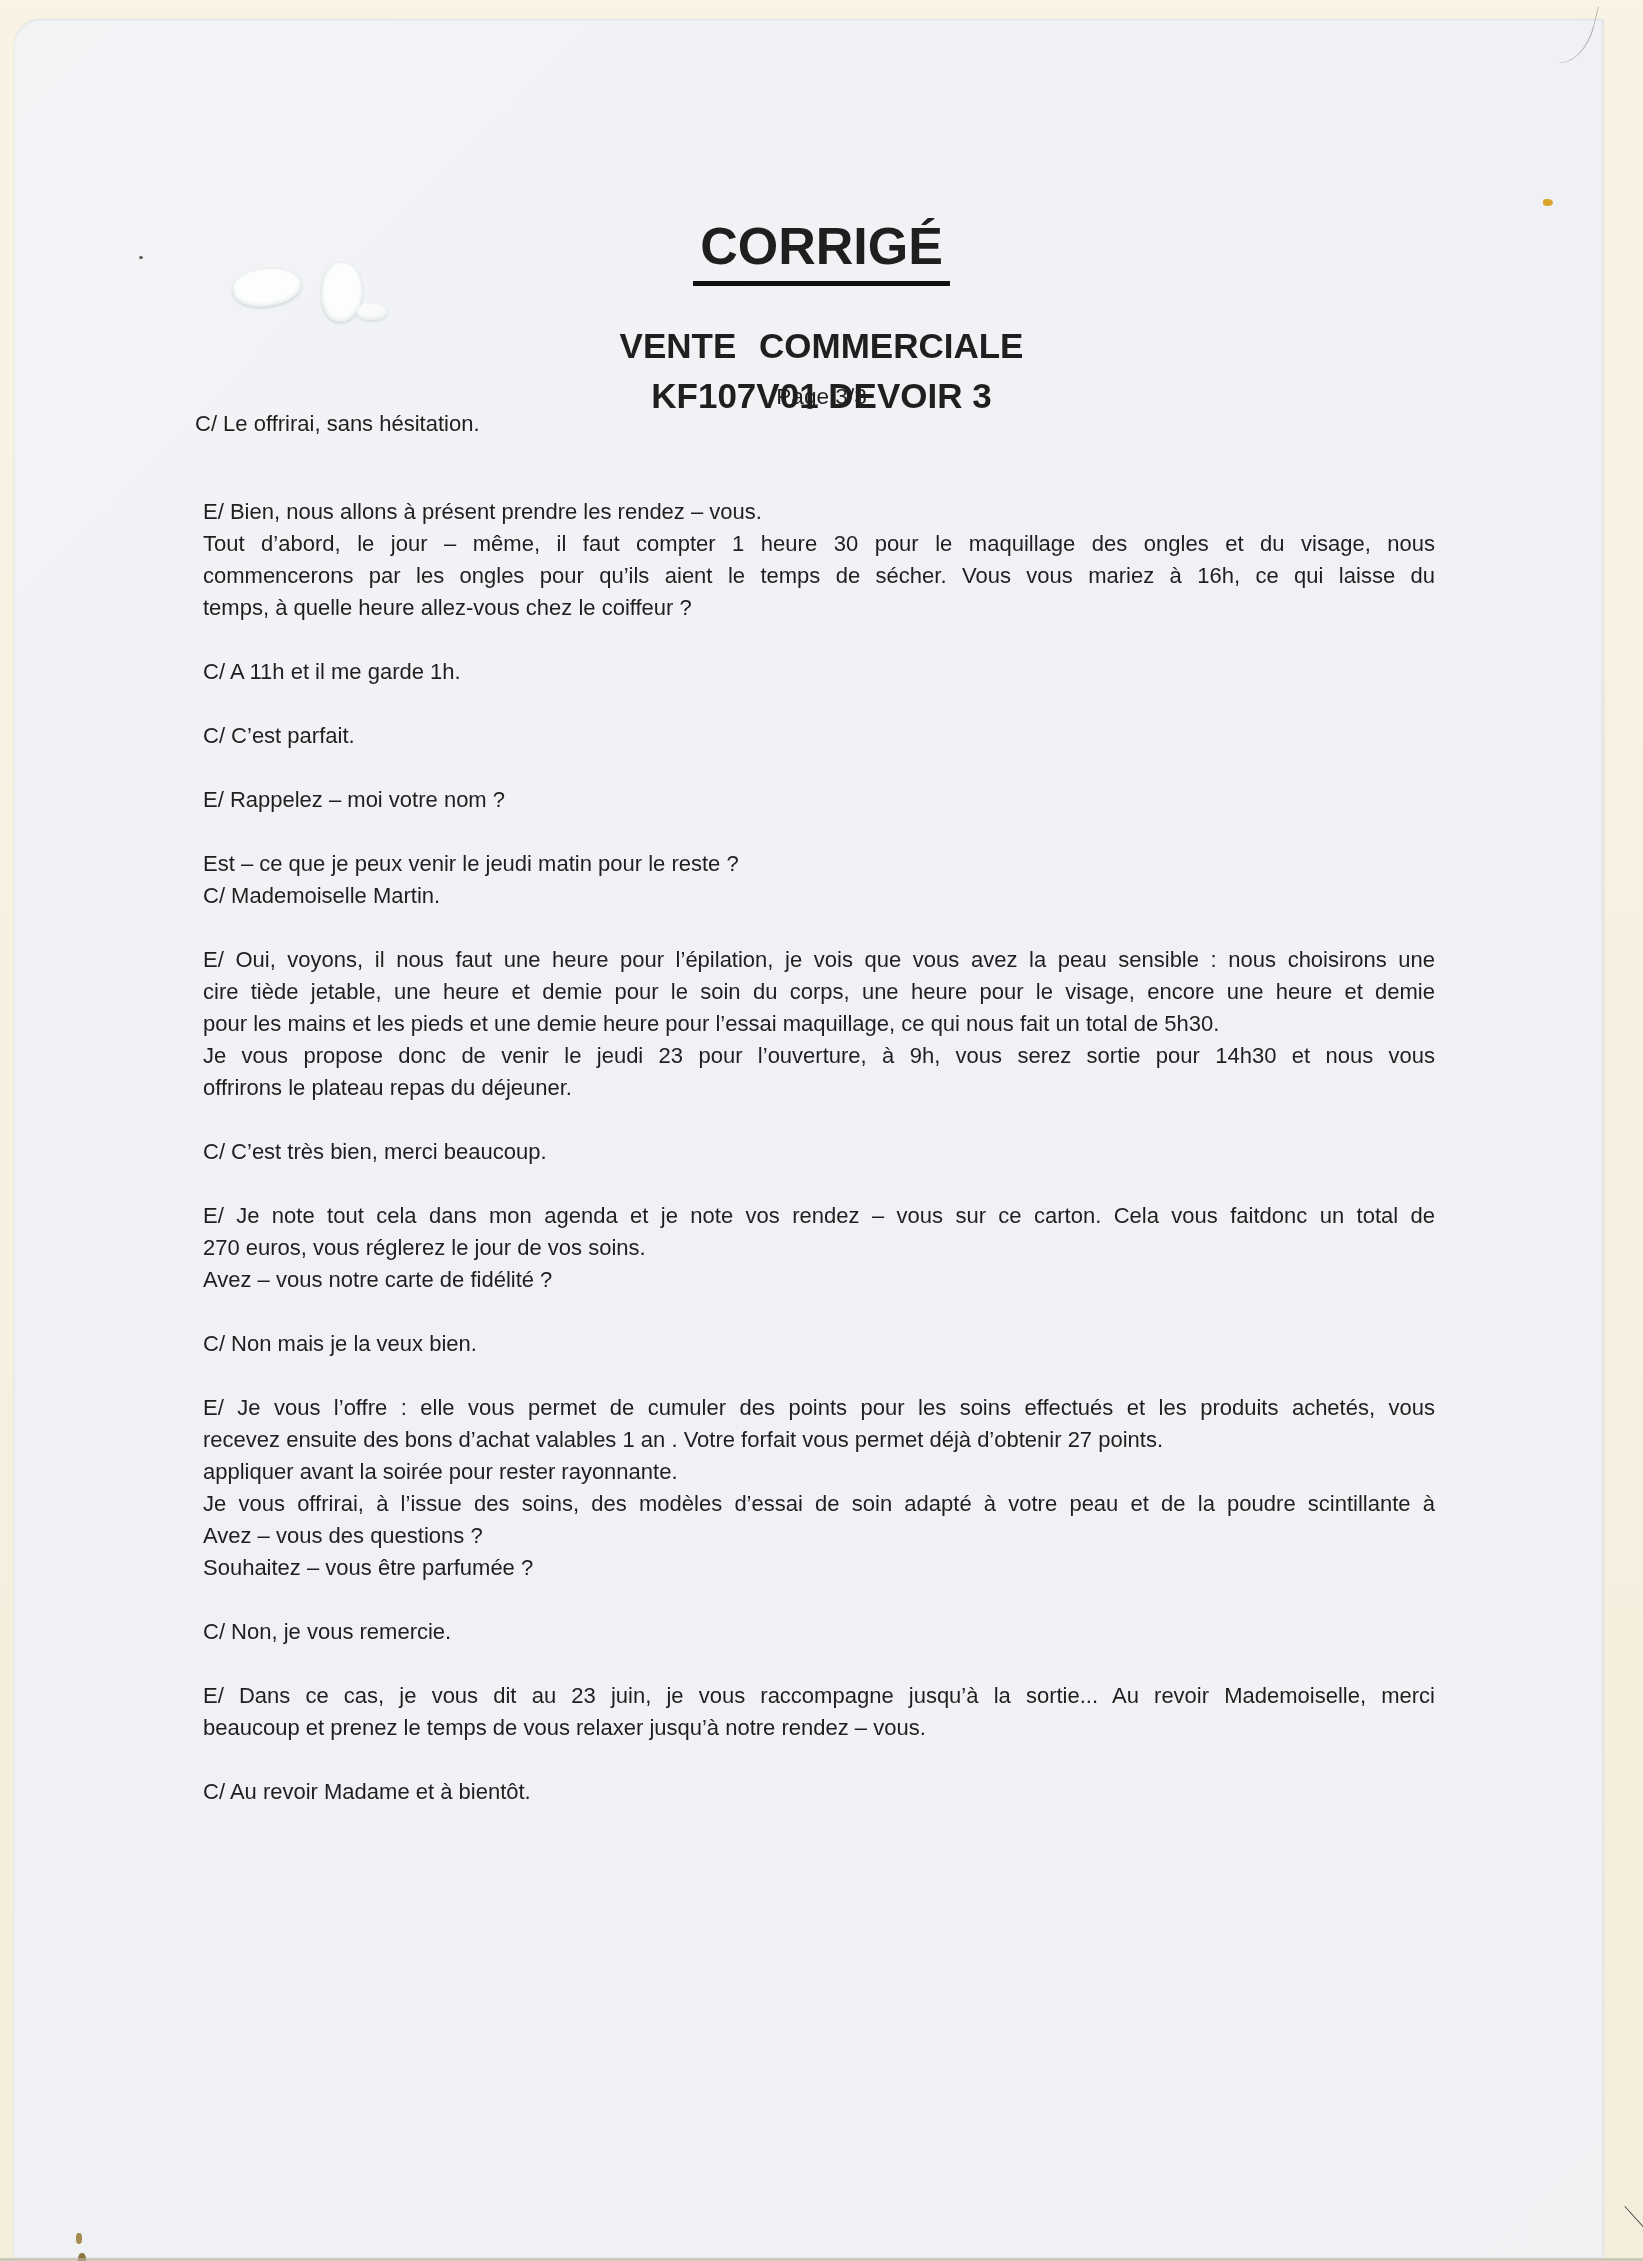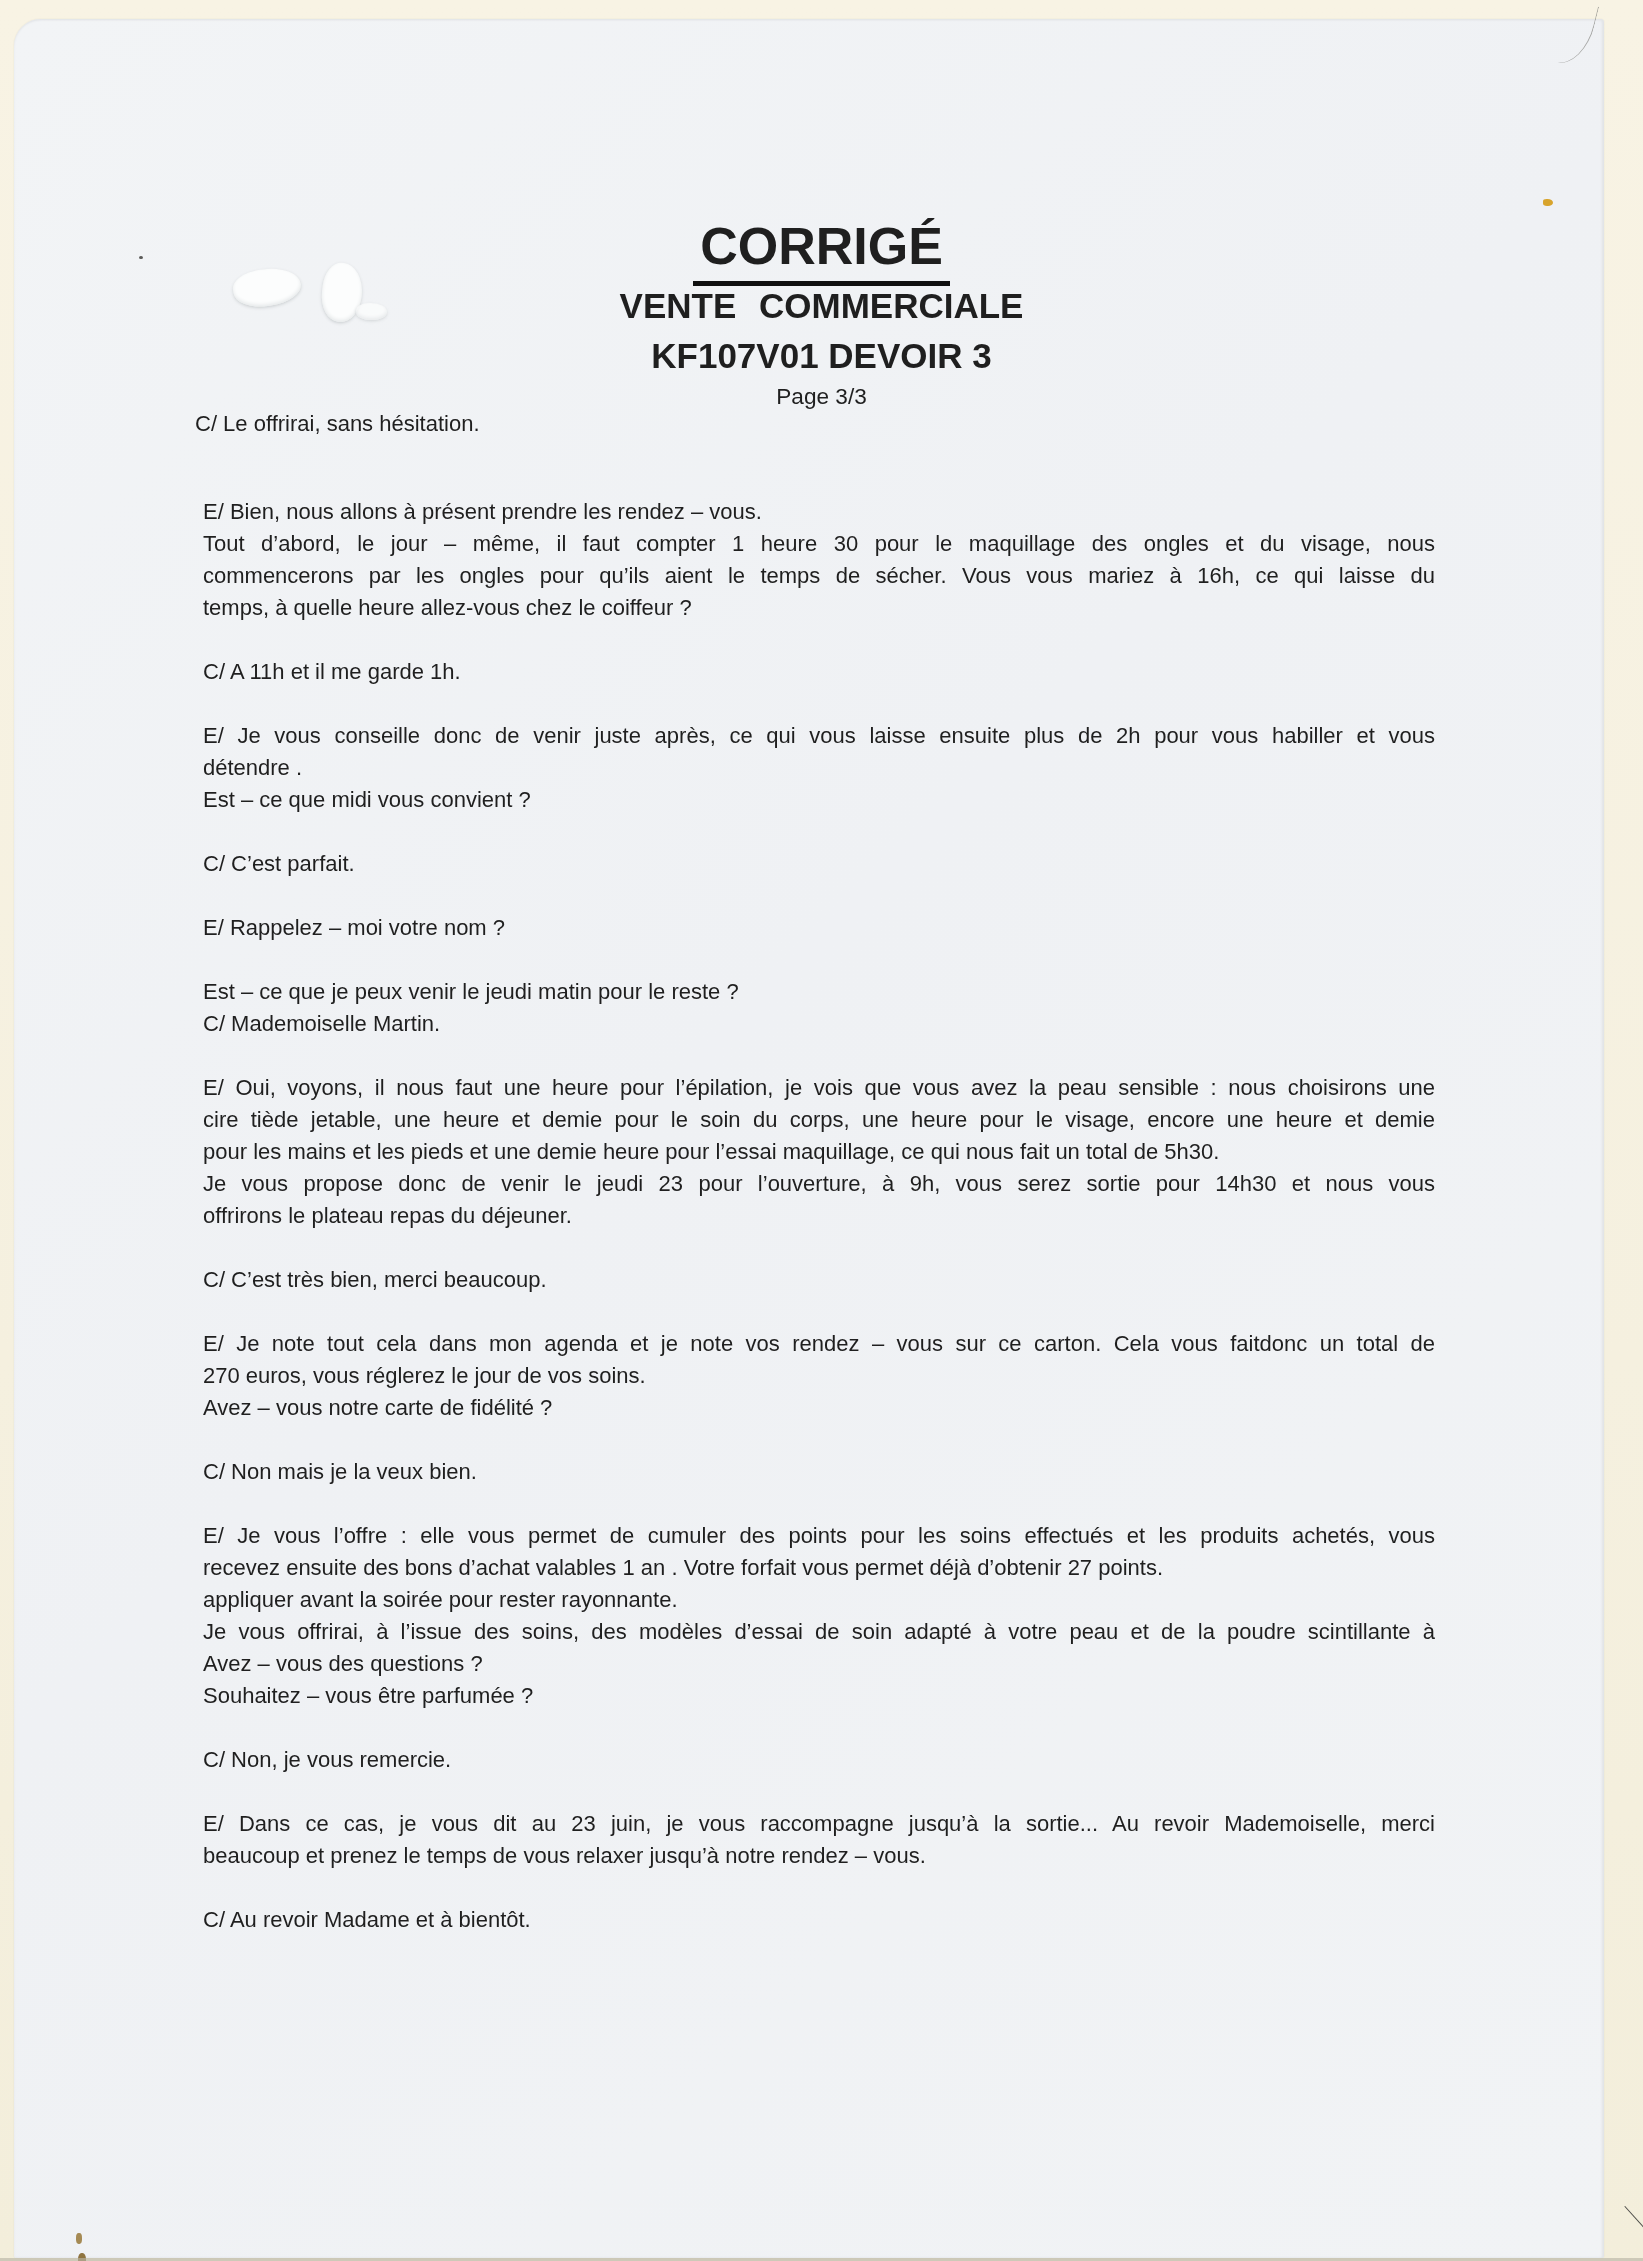--- a/index.html
+++ b/index.html
@@ -22,21 +22,21 @@
     box-shadow:0 0 1.3px #d8d5c6, inset 0 1.3px 1.9px #e3e5e8, inset -1.9px 0 2.6px #e0e2e5;
     color:#1f1f1f;
   }
   .hline{position:absolute;left:0;width:1615px;text-align:center;white-space:nowrap;}
   .title-text{
     display:inline-block;
     font-size:52px;font-weight:bold;letter-spacing:0px;
     border-bottom:5.2px solid #101010;
     padding:0 7px 5.2px 7px;
   }
-  .subtitle{font-size:35px;font-weight:bold;}
+  .subtitle{font-size:35px;font-weight:bold;margin-top:40px;}
   .sub-spaced{word-spacing:13px;}
   .pagenum{font-size:22.6px;}
   .intro{position:absolute;left:181px;top:389px;font-size:22px;line-height:32px;white-space:nowrap;}
   #dialogue{
     position:absolute;left:181px;top:477px;width:1240px;
     font-size:22px;
   }
   .para{margin:0 0 32px 8px;}
   .line{height:32px;line-height:32px;white-space:normal;}
   .line.full{text-align:justify;text-align-last:justify;}
@@ -77,25 +77,20 @@
 
     <div id="dialogue">
         <div class="para">
           <div class="line">E/ Bien, nous allons à présent prendre les rendez – vous.</div>
           <div class="line full">Tout d’abord, le jour – même, il faut compter 1 heure 30 pour le maquillage des ongles et du visage, nous</div>
           <div class="line full">commencerons par les ongles pour qu’ils aient le temps de sécher. Vous vous mariez à 16h, ce qui laisse du</div>
           <div class="line">temps, à quelle heure allez-vous chez le coiffeur ?</div>
         </div>
         <div class="para">
           <div class="line">C/ A 11h et il me garde 1h.</div>
-        </div>
-        <div class="para">
-          <div class="line full">E/ Je vous conseille donc de venir juste après, ce qui vous laisse ensuite plus de 2h pour vous habiller et vous</div>
-          <div class="line">détendre .</div>
-          <div class="line">Est – ce que midi vous convient ?</div>
         </div>
         <div class="para">
           <div class="line">C/ C’est parfait.</div>
         </div>
         <div class="para">
           <div class="line">E/ Rappelez – moi votre nom ?</div>
         </div>
         <div class="para">
           <div class="line">Est – ce que je peux venir le jeudi matin pour le reste ?</div>
           <div class="line">C/ Mademoiselle Martin.</div>

